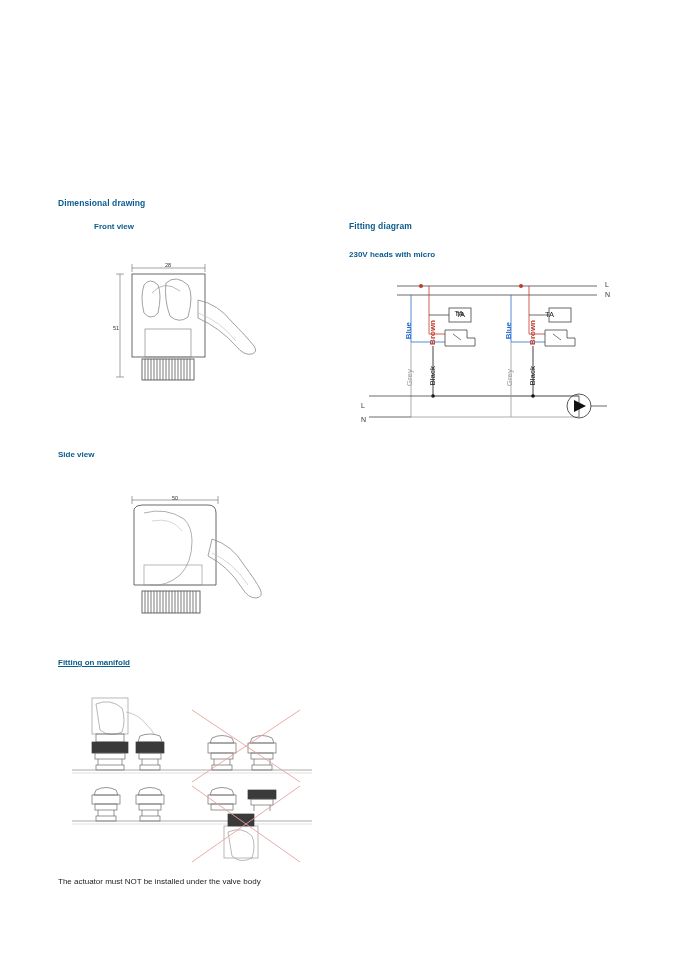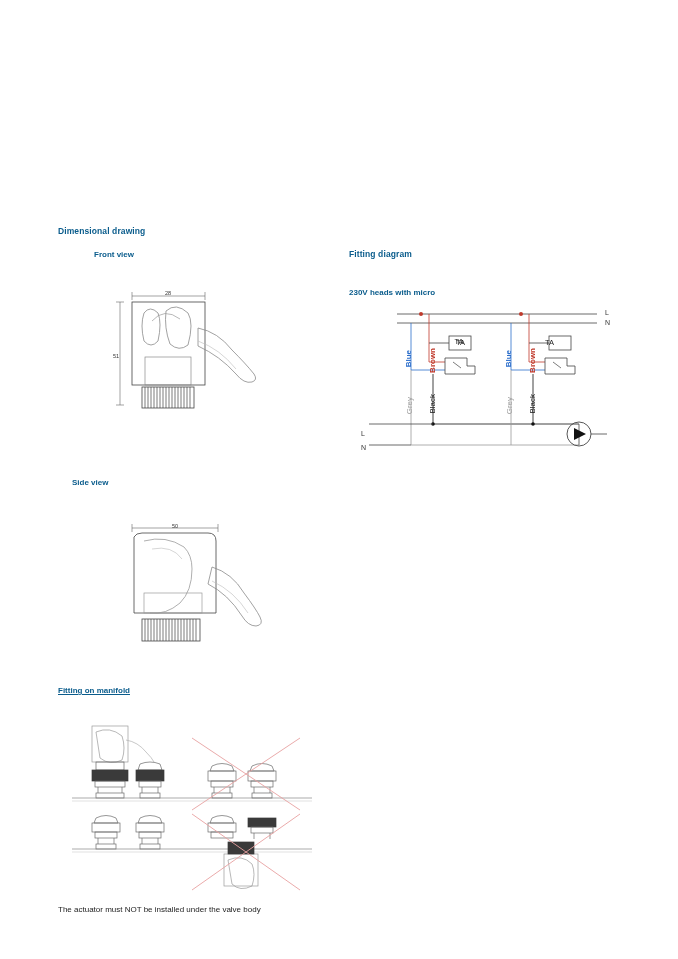--- a/index.html
+++ b/index.html
@@ -11,21 +11,21 @@
     height: 959px;
     background: #ffffff;
     font-family: "Liberation Sans", sans-serif;
     position: relative;
     overflow: hidden;
     color: #1a1a1a;
   }
   .page {
     position: absolute;
     left: 0; top: 0;
-    width: 678px; height: 821px; margin-top: 28px;
+    width: 678px; height: 821px;
   }
   .heading {
     position: absolute;
     font-size: 8.5px;
     font-weight: bold;
     color: #0a5c8c;
     letter-spacing: 0.1px;
     white-space: nowrap;
   }
   .subheading {
@@ -66,27 +66,27 @@
 </style>
 </head>
 <body>
 
 <div class="page">
 
   <div class="heading" style="left:58px; top:198px;">Dimensional drawing</div>
 
   <div class="subheading" style="left:58px; top:222px;padding-left:36px;">Front view</div>
 
-  <div class="subheading" style="left:72px; top:450px;">Side view</div>
+  <div class="subheading" style="left:58px; top:450px;">Side view</div>
 
   <div class="subheading" style="left:58px; top:658px;text-decoration:underline;">Fitting on manifold</div>
 
   <div class="heading" style="left:349px; top:221px;">Fitting diagram</div>
 
-  <div class="subheading" style="left:349px; top:260px;">230V heads with micro</div>
+  <div class="subheading" style="left:349px; top:250px;">230V heads with micro</div>
 
   <div class="svgblock" style="left:100px; top:255px;">
     <svg width="200" height="140" viewBox="0 0 200 140">
 
       <line x1="32" y1="13" x2="105" y2="13" stroke="#666" stroke-width="0.6"></line>
       <line x1="32" y1="9" x2="32" y2="17" stroke="#666" stroke-width="0.6"></line>
       <line x1="105" y1="9" x2="105" y2="17" stroke="#666" stroke-width="0.6"></line>
 
       <line x1="20" y1="19" x2="20" y2="122" stroke="#666" stroke-width="0.6"></line>
       <line x1="16" y1="19" x2="24" y2="19" stroke="#666" stroke-width="0.6"></line>

